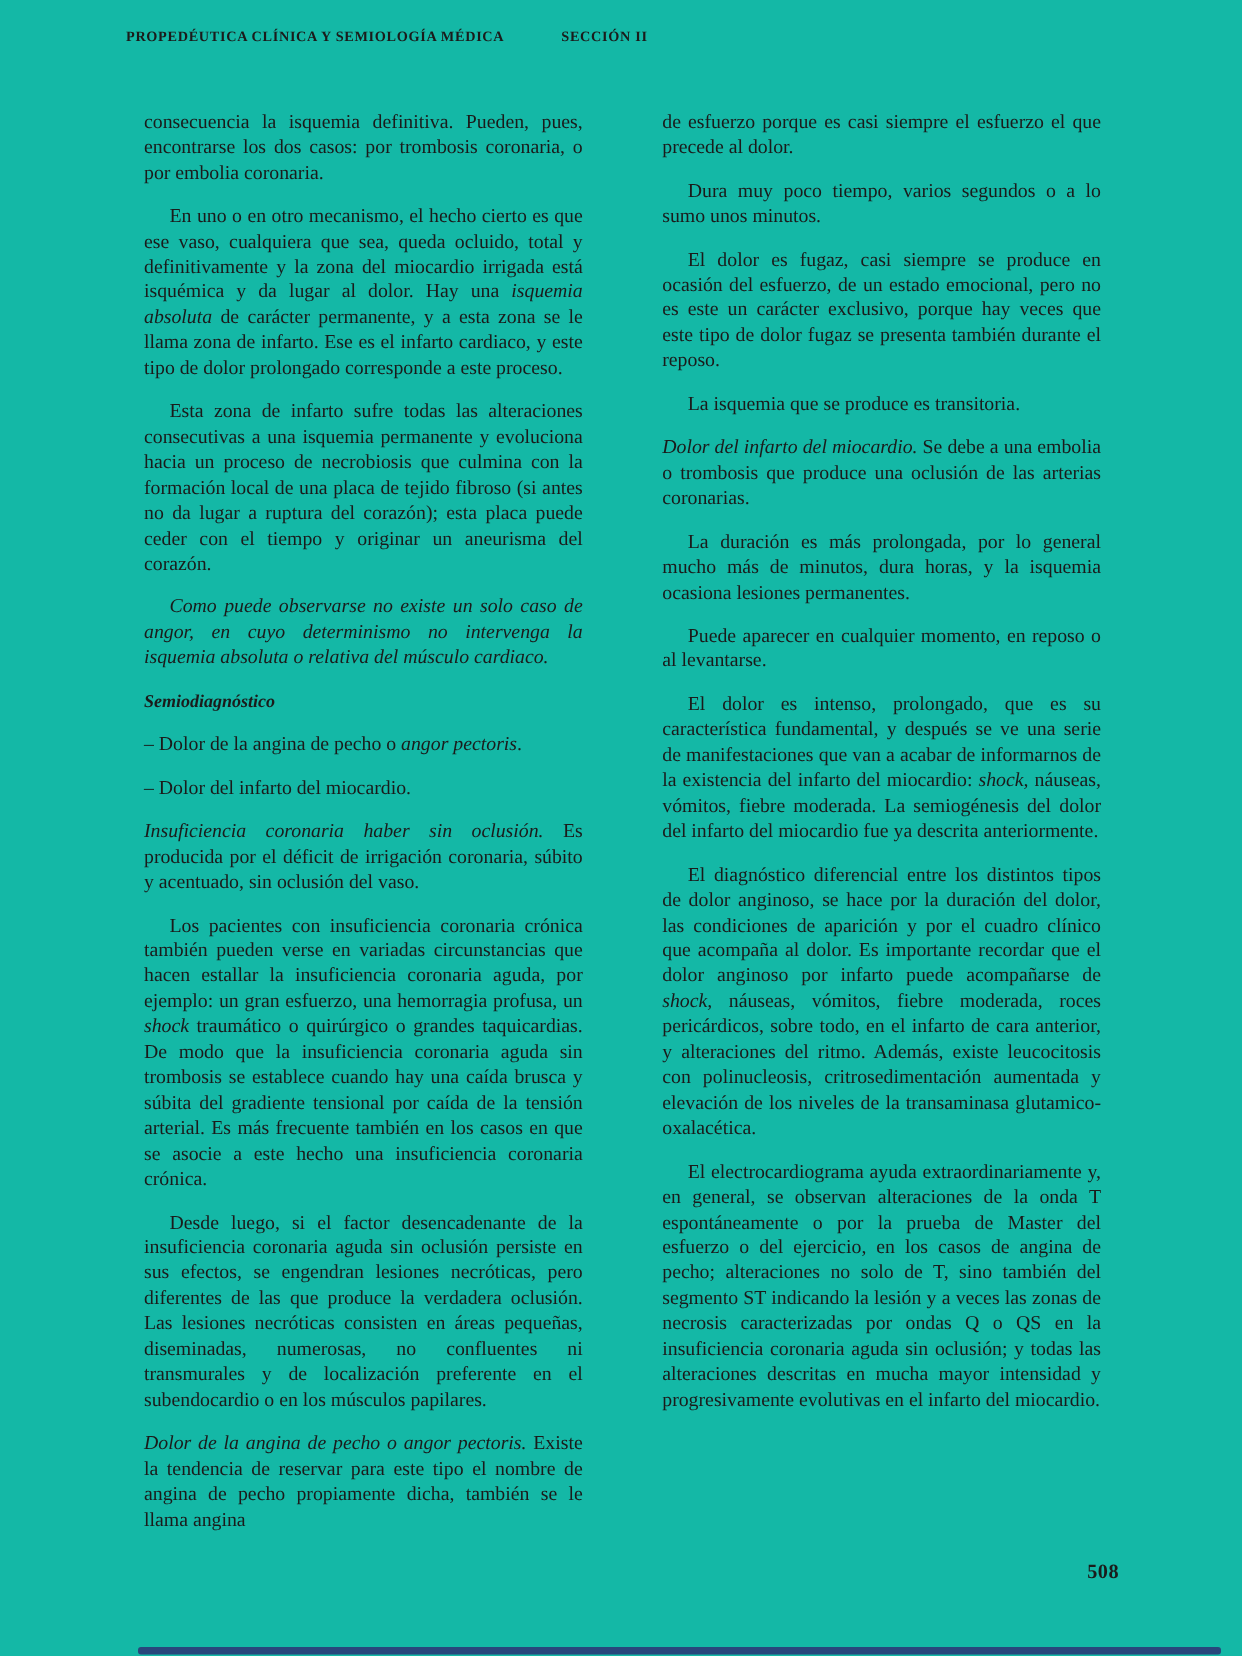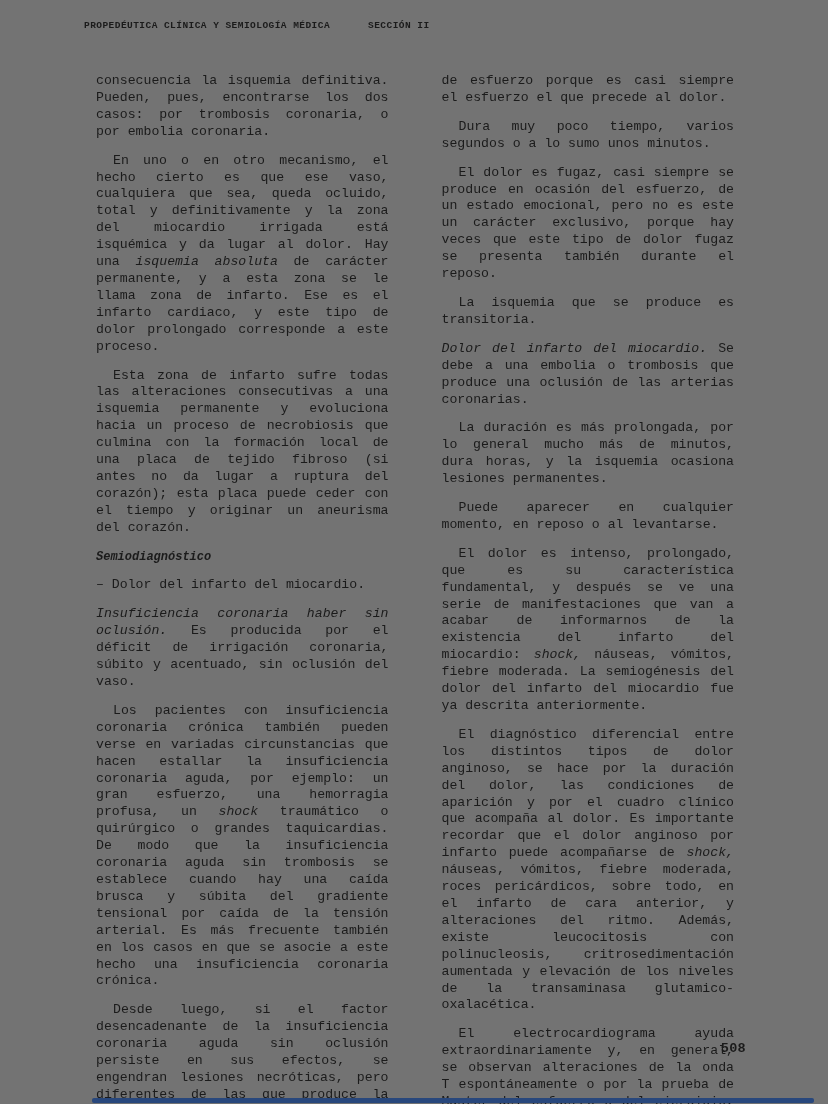--- a/index.html
+++ b/index.html
@@ -4,21 +4,21 @@
 <style>
   html,body{margin:0;padding:0;}
   body{
     width:828px;height:1104px;
     background:#ffffff;
     position:relative;
     font-family:"Liberation Serif","DejaVu Serif",serif;
     color:#1b1b1b;
     -webkit-font-smoothing:antialiased;
   }
-  .page{position:absolute;inset:0;background:#737373;overflow:hidden;font-family:Liberation Mono, monospace;}
+  .page{position:absolute;inset:0;background:#14b8a6;overflow:hidden;}
 
   header.running-head{
     position:absolute;top:20px;left:84px;right:83px;
     font-size:9.5px;font-weight:bold;letter-spacing:.45px;
     white-space:nowrap;
   }
   .section-label{margin-left:38px;}
 
   .columns{
     position:absolute;top:61px;left:84px;width:662px;
@@ -57,21 +57,23 @@
 
   <header class="running-head">
     <span>PROPEDÉUTICA CLÍNICA Y SEMIOLOGÍA MÉDICA</span><span class="section-label">SECCIÓN II</span>
   </header>
 
   <main class="columns">
     <div class="col">
         <p class="plain"><span>consecuencia la isquemia definitiva. Pueden, pues, encontrarse los dos casos: por trombosis coronaria, o por embolia coronaria.</span></p>
         <p class="indent"><span>En uno o en otro mecanismo, el hecho cierto es que ese vaso, cualquiera que sea, queda ocluido, total y definitivamente y la zona del miocardio irrigada está isquémica y da lugar al dolor. Hay una </span><span class="it">isquemia absoluta</span><span> de carácter permanente, y a esta zona se le llama zona de infarto. Ese es el infarto cardiaco, y este tipo de dolor prolongado corresponde a este proceso.</span></p>
         <p class="indent"><span>Esta zona de infarto sufre todas las alteraciones consecutivas a una isquemia permanente y evoluciona hacia un proceso de necrobiosis que culmina con la formación local de una placa de tejido fibroso (si antes no da lugar a ruptura del corazón); esta placa puede ceder con el tiempo y originar un aneurisma del corazón.</span></p>
+        <p class="indent"><span class="it">Como puede observarse no existe un solo caso de angor, en cuyo determinismo no intervenga la isquemia absoluta o relativa del músculo cardiaco.</span></p>
         <h3 class="heading"><span>Semiodiagnóstico</span></h3>
+        <p class="list"><span>– Dolor de la angina de pecho o </span><span class="it">angor pectoris</span><span>.</span></p>
         <p class="list"><span>– Dolor del infarto del miocardio.</span></p>
         <p class="def gap"><span class="it">Insuficiencia coronaria haber sin oclusión.</span><span> Es producida por el déficit de irrigación coronaria, súbito y acentuado, sin oclusión del vaso.</span></p>
         <p class="indent gap"><span>Los pacientes con insuficiencia coronaria crónica también pueden verse en variadas circunstancias que hacen estallar la insuficiencia coronaria aguda, por ejemplo: un gran esfuerzo, una hemorragia profusa, un </span><span class="it">shock</span><span> traumático o quirúrgico o grandes taquicardias. De modo que la insuficiencia coronaria aguda sin trombosis se establece cuando hay una caída brusca y súbita del gradiente tensional por caída de la tensión arterial. Es más frecuente también en los casos en que se asocie a este hecho una insuficiencia coronaria crónica.</span></p>
         <p class="indent"><span>Desde luego, si el factor desencadenante de la insuficiencia coronaria aguda sin oclusión persiste en sus efectos, se engendran lesiones necróticas, pero diferentes de las que produce la verdadera oclusión. Las lesiones necróticas consisten en áreas pequeñas, diseminadas, numerosas, no confluentes ni transmurales y de localización preferente en el subendocardio o en los músculos papilares.</span></p>
         <p class="def gap"><span class="it">Dolor de la angina de pecho o angor pectoris.</span><span> Existe la tendencia de reservar para este tipo el nombre de angina de pecho propiamente dicha, también se le llama angina</span></p>
       </div>
     <div class="col">
         <p class="plain"><span>de esfuerzo porque es casi siempre el esfuerzo el que precede al dolor.</span></p>
         <p class="indent gap"><span>Dura muy poco tiempo, varios segundos o a lo sumo unos minutos.</span></p>
         <p class="indent gap"><span>El dolor es fugaz, casi siempre se produce en ocasión del esfuerzo, de un estado emocional, pero no es este un carácter exclusivo, porque hay veces que este tipo de dolor fugaz se presenta también durante el reposo.</span></p>

